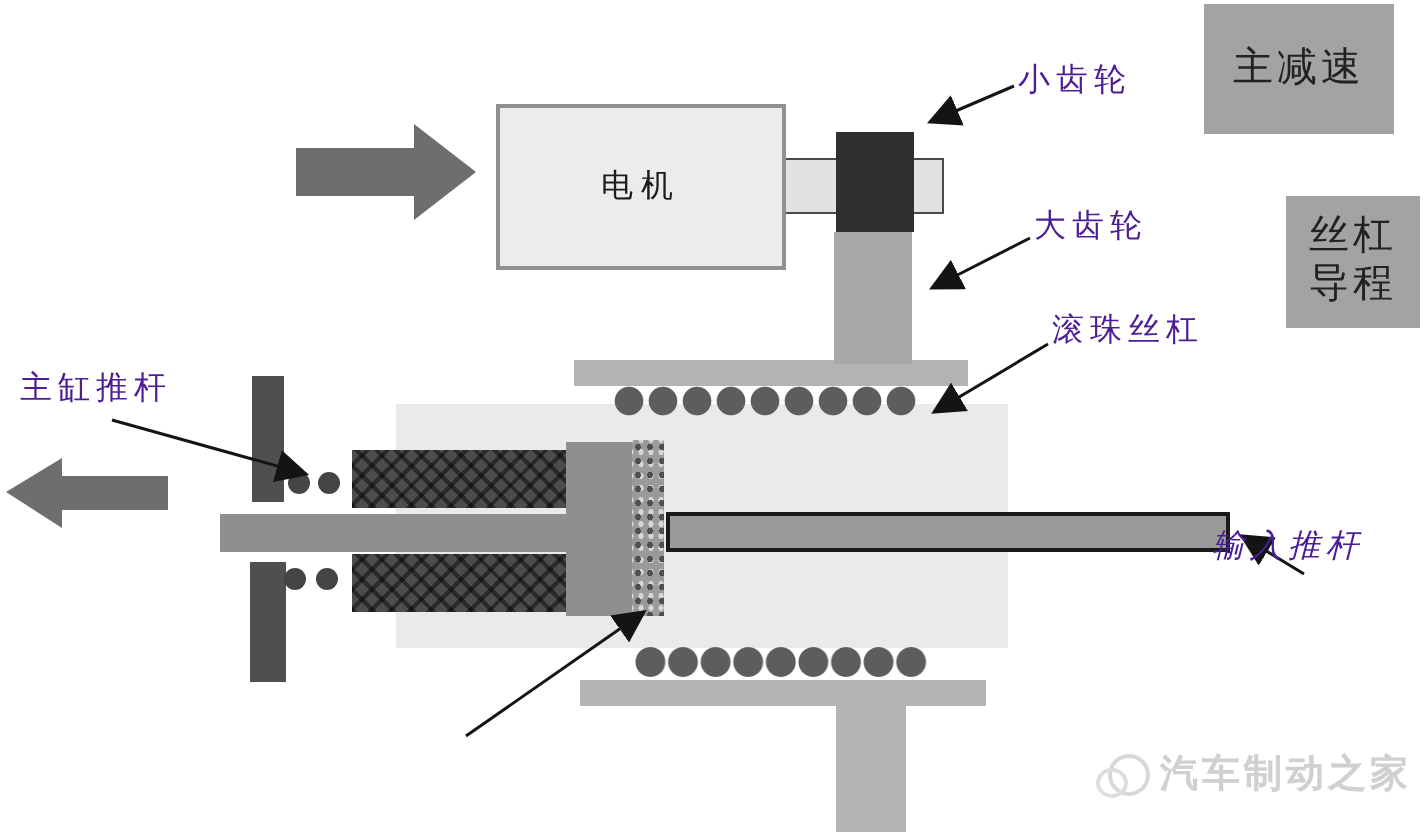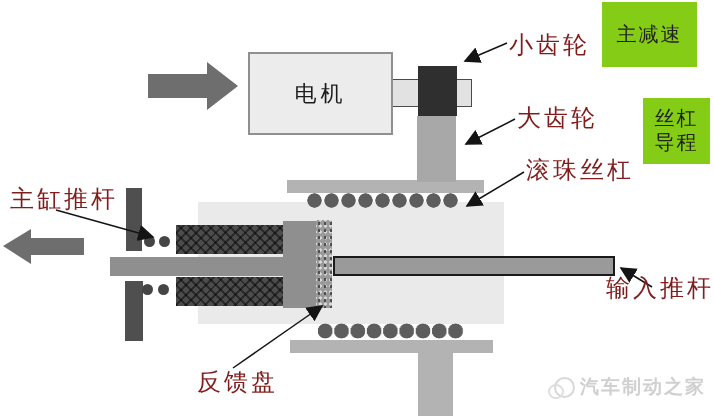--- a/index.html
+++ b/index.html
@@ -9,21 +9,21 @@
 
   
   .housing{left:198px;top:202px;width:306px;height:122px;background:#eaeaea;}
   .flange-top{left:287px;top:180px;width:197px;height:13px;background:#b3b3b3;}
   .flange-bottom{left:290px;top:340px;width:203px;height:13px;background:#b3b3b3;}
   .column-bottom{left:418px;top:353px;width:35px;height:63px;background:#b3b3b3;}
   .large-gear{left:417px;top:116px;width:39px;height:66px;background:#a8a8a8;}
   .shaft{left:392px;top:79px;width:80px;height:28px;background:#e2e2e2;border:1px solid #4a4a4a;}
   .small-gear{left:418px;top:66px;width:39px;height:50px;background:#2f2f2f;}
   .motor{left:248px;top:52px;width:145px;height:83px;background:#ececec;border:2px solid #909090;
-         display:flex;align-items:center;justify-content:center;font-size:22px;letter-spacing:4px;color:#1b1b1b;}
+         display:flex;align-items:center;justify-content:center;font-size:16px;letter-spacing:4px;color:#1b1b1b;}
   .balls-top{left:306px;top:192px;width:153px;height:17px;
       background-image:radial-gradient(circle 7.4px at 8.5px 8.5px,#5d5d5d 6.9px,rgba(0,0,0,0) 7.4px);
       background-size:17px 17px;background-repeat:repeat-x;}
   .balls-bottom{left:317px;top:322px;width:147px;height:18px;
       background-image:radial-gradient(circle 7.7px at 8.2px 9px,#5d5d5d 7.2px,rgba(0,0,0,0) 7.7px);
       background-size:16.3px 18px;background-repeat:repeat-x;}
   .spring-block{left:176px;width:109px;height:29px;background-color:#4c4c4c;
       background-image:repeating-linear-gradient(45deg,rgba(0,0,0,.45) 0 2px,rgba(0,0,0,0) 2px 7px),
                        repeating-linear-gradient(-45deg,rgba(0,0,0,.45) 0 2px,rgba(0,0,0,0) 2px 7px);}
   .spring-block.top{top:225px;}
@@ -33,30 +33,30 @@
       background-image:radial-gradient(#4f4f4f 1.3px,rgba(0,0,0,0) 1.5px),
                        radial-gradient(#d6d6d6 1.2px,rgba(0,0,0,0) 1.4px);
       background-size:6px 7px,5px 6px;background-position:0 0,2px 3px;}
   .master-rod{left:110px;top:257px;width:175px;height:19px;background:#8f8f8f;}
   .input-rod{left:333px;top:256px;width:282px;height:20px;background:#9a9a9a;border:2px solid #1a1a1a;}
   .vbar-top{left:126px;top:188px;width:16px;height:63px;background:#4f4f4f;}
   .vbar-bottom{left:125px;top:281px;width:18px;height:60px;background:#4f4f4f;}
   .dot{width:11px;height:11px;border-radius:50%;background:#454545;}
 
   
-  .lbl{position:absolute;font-size:24px;letter-spacing:3px;color:#7f1d1d;white-space:nowrap;line-height:1;}
+  .lbl{position:absolute;font-size:16px;letter-spacing:3px;color:#4c1d95;white-space:nowrap;line-height:1;}
   .lbl-return-spring{left:10px;top:187px;}
   .lbl-master-rod{left:2px;top:277px;}
   .lbl-small-gear{left:509px;top:33px;}
   .lbl-large-gear{left:517px;top:106px;}
   .lbl-ball-screw{left:526px;top:158px;}
-  .lbl-input-rod{left:606px;top:276px;}
+  .lbl-input-rod{left:606px;top:266px;font-style:italic;}
   .lbl-feedback{left:197px;top:370px;}
 
-  .param-box{position:absolute;background:#84cc16;color:#222;font-size:20px;line-height:1.18;
+  .param-box{position:absolute;background:#a3a3a3;color:#222;font-size:20px;line-height:1.18;
       letter-spacing:2px;display:flex;flex-direction:column;align-items:center;justify-content:center;text-align:center;}
   .param-box.reducer{left:602px;top:2px;width:95px;height:65px;}
   .param-box.lead{left:643px;top:98px;width:67px;height:66px;}
 
   .overlay{position:absolute;left:0;top:0;z-index:9;}
   .labels-layer{position:absolute;left:0;top:0;width:714px;height:416px;z-index:10;}
 
   .watermark{position:absolute;left:548px;top:374px;display:flex;align-items:center;gap:8px;color:#d0d0d0;}
   .wm-logo{width:24px;height:22px;position:relative;}
   .wm-logo::before{content:"";position:absolute;left:6px;top:1px;width:17px;height:17px;border-radius:50%;border:2px solid #d8d8d8;}
@@ -109,21 +109,20 @@
     <line x1="652" y1="287" x2="621" y2="268" stroke="#141414" stroke-width="1.5" marker-end="url(#ah)"></line>
     <line x1="233" y1="368" x2="322" y2="306" stroke="#141414" stroke-width="1.5" marker-end="url(#ah)"></line>
   </svg>
 
   <div class="labels-layer">
     <span class="lbl lbl-return-spring">主缸推杆</span>
     <span class="lbl lbl-small-gear">小齿轮</span>
     <span class="lbl lbl-ball-screw">滚珠丝杠</span>
     <span class="lbl lbl-large-gear">大齿轮</span>
     <span class="lbl lbl-input-rod">输入推杆</span>
-    <span class="lbl lbl-feedback">反馈盘</span>
 
     <div class="param-box reducer">
       <span>主减速</span>
     </div>
     <div class="param-box lead">
       <span>丝杠</span>
       <span>导程</span>
     </div>
 
     <div class="watermark">

